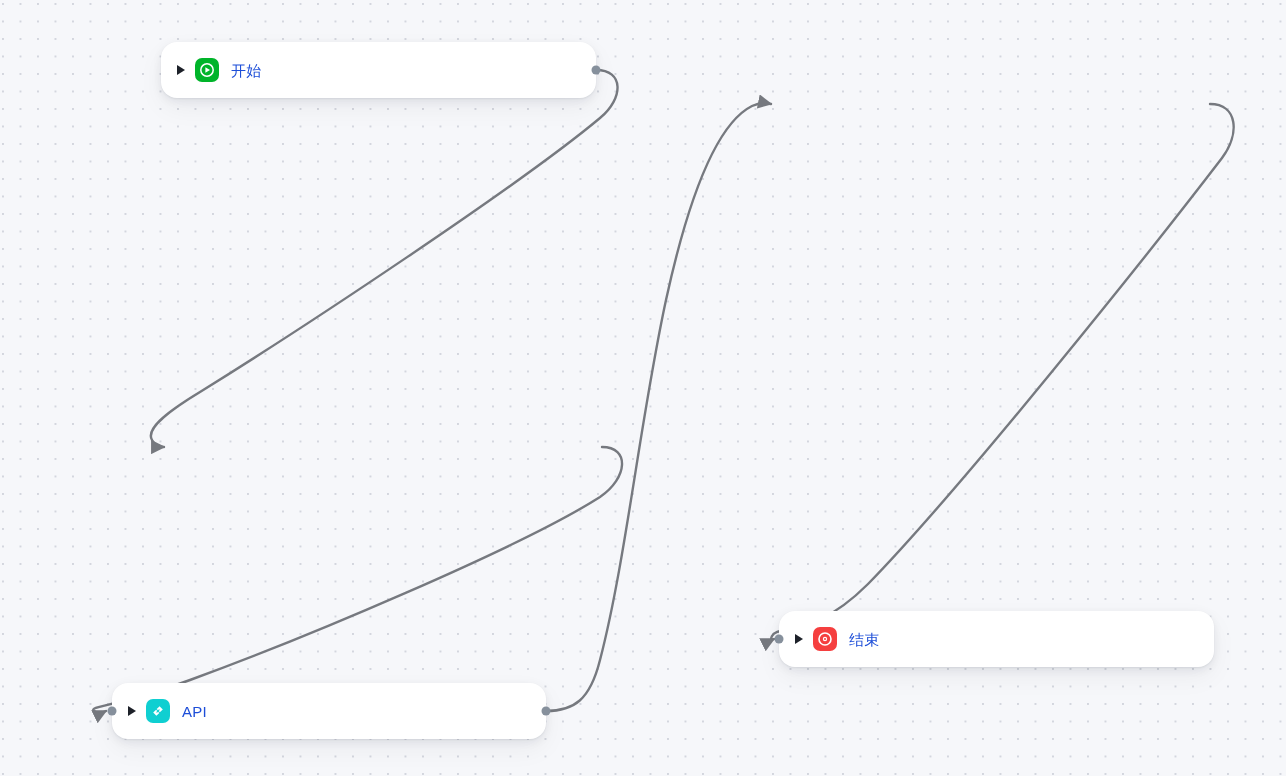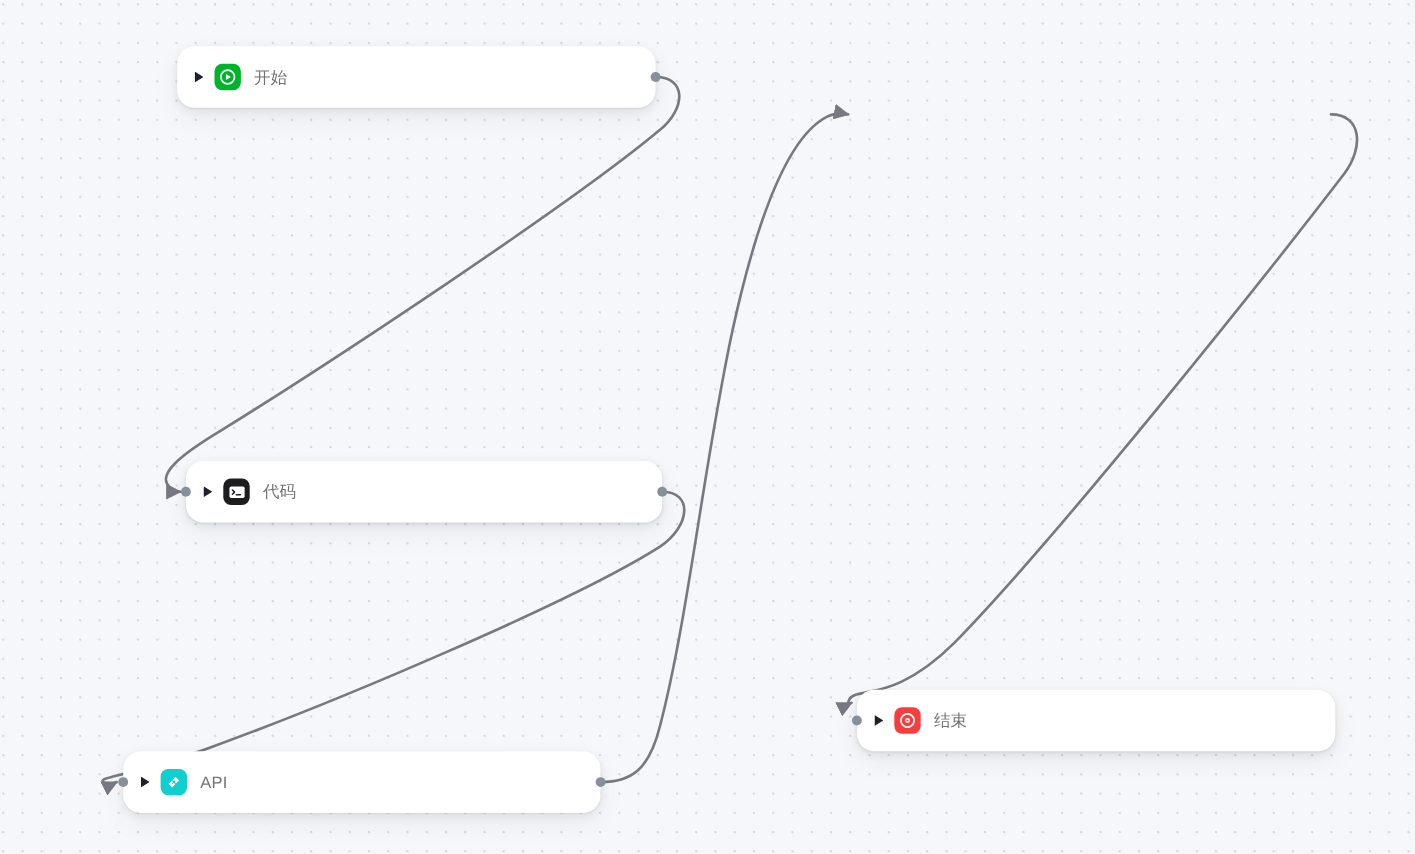--- a/index.html
+++ b/index.html
@@ -67,21 +67,21 @@
     display: flex;
     align-items: center;
     justify-content: center;
     margin-right: 12px;
   }
   .node-icon svg { display: block; }
 
   .node-title {
     font-size: 15px;
     line-height: 1;
-    color: #737373;
+    color: #1d4ed8;
     letter-spacing: 0.2px;
     white-space: nowrap;
     font-weight: 400;
   }
 
   
   .port {
     position: absolute;
     width: 9px;
     height: 9px;
@@ -90,21 +90,21 @@
     top: 50%;
     transform: translate(-50%, -50%);
   }
   .port.in  { left: 0px; }
   .port.out { left: 100%; }
 
   
   #node-start      { left: 161px; top: 42px;  width: 435px; height: 56px; }
   #node-rewrite    { left: 776px; top: 76px;  width: 434px; height: 56px; }
   #node-code       { left: 169px; top: 419px; width: 433px; height: 56px; }
-  #node-end        { left: 779px; top: 611px; width: 435px; height: 56px; margin-top: 16px; }
+  #node-end        { left: 779px; top: 611px; width: 435px; height: 56px; }
   #node-api        { left: 112px; top: 683px; width: 434px; height: 56px; }
 </style>
 </head>
 <body>
 
 <div id="canvas">
 
   <svg id="edge-layer" width="1286" height="776" viewBox="0 0 1286 776">
     <defs>
       <marker id="arrow" viewBox="0 0 10 10" refX="9" refY="5" markerWidth="6" markerHeight="6" orient="auto-start-reverse">
@@ -135,37 +135,20 @@
       <svg width="16" height="16" viewBox="0 0 16 16">
         <circle cx="8" cy="8" r="6.2" fill="none" stroke="#ffffff" stroke-width="1.5"></circle>
         <path d="M6.4 5.2 L11 8 L6.4 10.8 Z" fill="#ffffff"></path>
       </svg>
     </span>
     <span class="node-title">开始</span>
     <span class="port out"></span>
   </div>
 
 
-  <div class="wf-node" id="node-code">
-    <span class="collapse-caret">
-      <svg width="8" height="10" viewBox="0 0 8 10">
-          <path d="M0 0 L8 5 L0 10 Z" fill="#1d2129"></path>
-        </svg>
-    </span>
-    <span class="node-icon" style="background:#1d1d1f;">
-      <svg width="17" height="17" viewBox="0 0 17 17">
-        <rect x="1.6" y="3.2" width="13.8" height="10.6" rx="1.6" fill="#ffffff"></rect>
-        <path d="M4.2 6.4 L6.3 8.4 L4.2 10.4" fill="none" stroke="#1d1d1f" stroke-width="1.3" stroke-linecap="round" stroke-linejoin="round"></path>
-        <path d="M7.8 10.8 L11.6 10.8" stroke="#1d1d1f" stroke-width="1.3" stroke-linecap="round"></path>
-      </svg>
-    </span>
-    <span class="node-title">代码</span>
-    <span class="port in"></span>
-    <span class="port out"></span>
-  </div>
 
   <div class="wf-node" id="node-end">
     <span class="collapse-caret">
       <svg width="8" height="10" viewBox="0 0 8 10">
           <path d="M0 0 L8 5 L0 10 Z" fill="#1d2129"></path>
         </svg>
     </span>
     <span class="node-icon" style="background:#f53f3f;">
       <svg width="16" height="16" viewBox="0 0 16 16">
         <circle cx="8" cy="8" r="6" fill="none" stroke="#ffffff" stroke-width="1.6"></circle>

